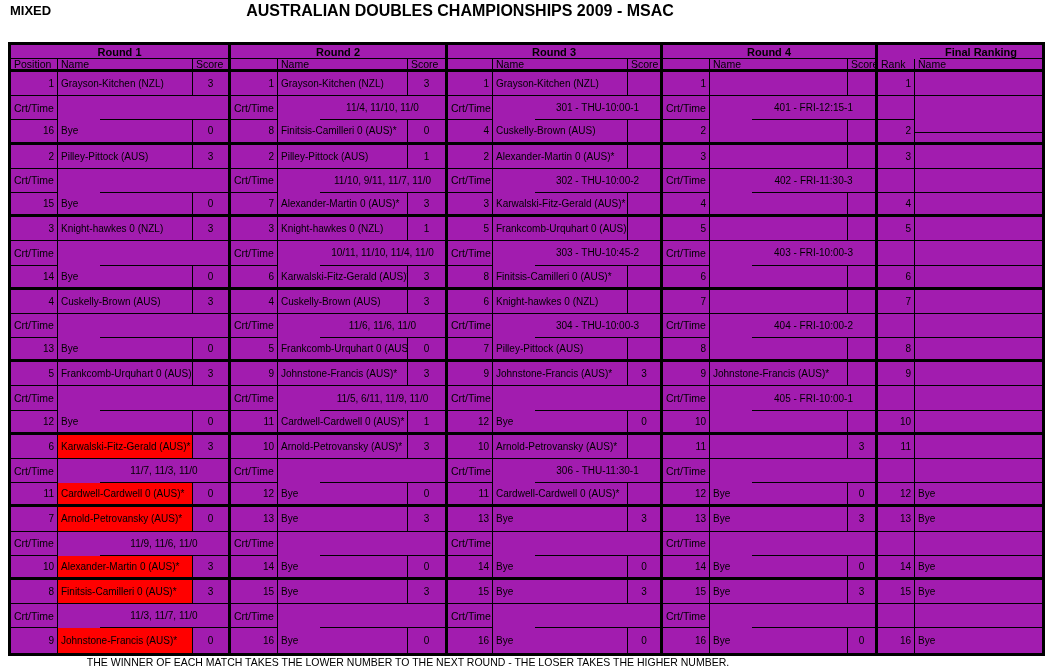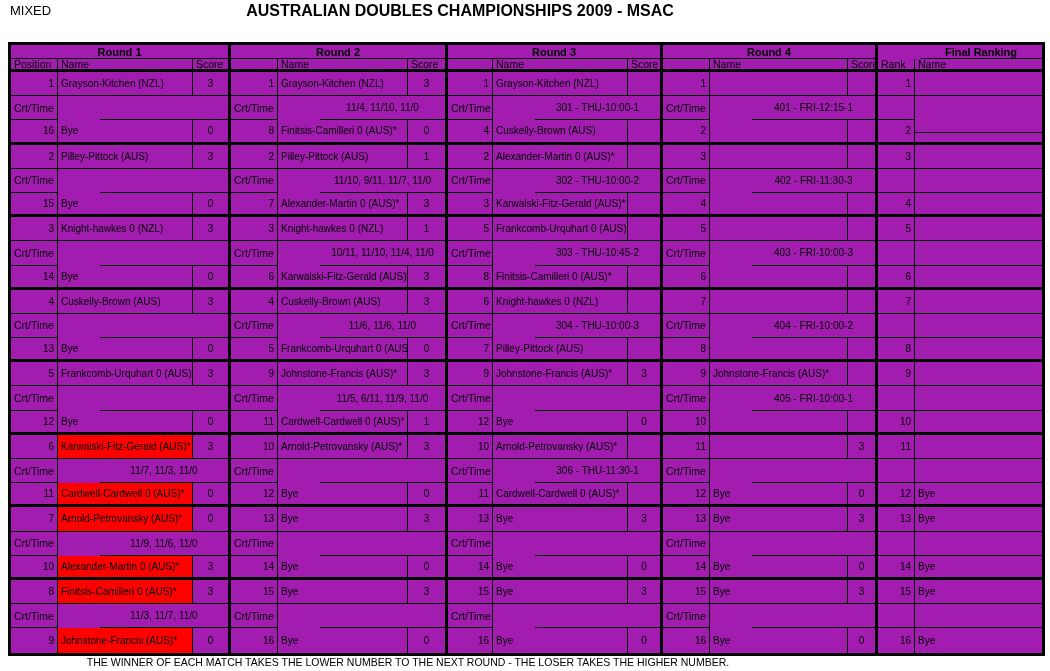--- a/index.html
+++ b/index.html
@@ -1,18 +1,18 @@
 <!DOCTYPE html>
 <html><head>
 <meta charset="utf-8">
 <style>
   html,body{margin:0;padding:0;background:#fff;width:1050px;height:671px;overflow:hidden;
     font-family:"Liberation Sans",sans-serif;color:#000;}
   .abs{position:absolute;}
-  #category{left:10px;top:3px;font-size:13px;font-weight:normal;}
+  #category{left:10px;top:3px;font-size:13px;font-weight:bold;}
   #title{left:0;top:2px;width:920px;text-align:center;font-size:16px;font-weight:bold;}
   .date{position:absolute;top:27px;width:110px;text-align:right;font-size:10.5px;margin-top:48px;}
   #date0{left:63px;} #date1{left:299px;} #date2{left:497px;} #date3{left:712px;}
   #bracket{position:absolute;left:8px;top:42px;display:grid;
     grid-template-columns:47px 135px 38px 47px 130px 40px 45px 135px 35px 47px 138px 30px 37px 127px;
     grid-template-rows:14px 13px;grid-auto-rows:24.2px;
     border:3px solid #000;background:#a21caf;}
   .cell{display:flex;align-items:center;overflow:hidden;white-space:nowrap;box-sizing:border-box;font-size:10px;}
   .s3{grid-column:span 3;} .s2{grid-column:span 2;margin-left:42px;}
   .hd{font-weight:bold;justify-content:center;font-size:11px;}

